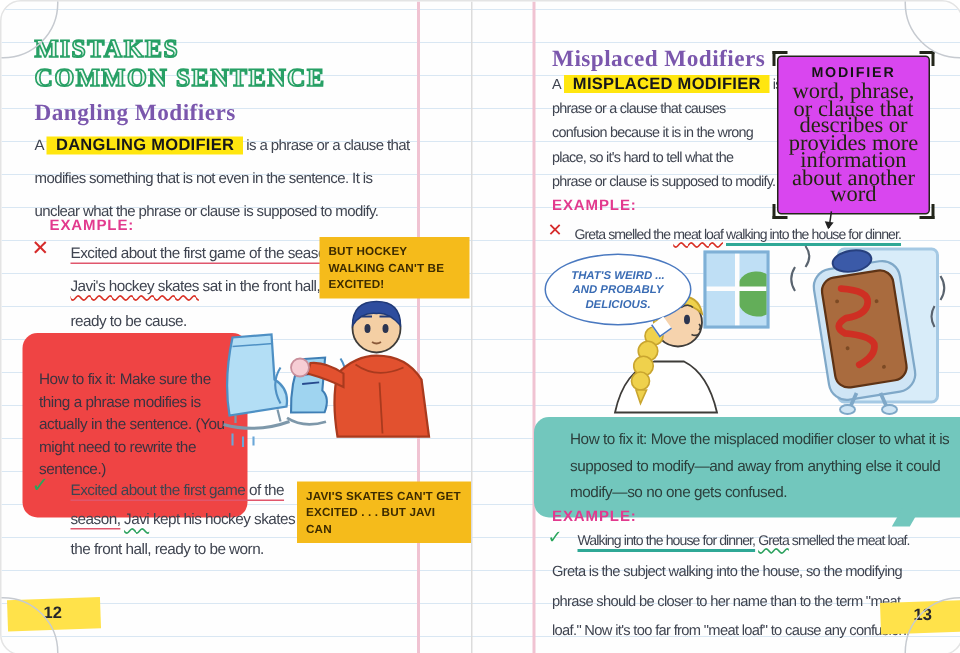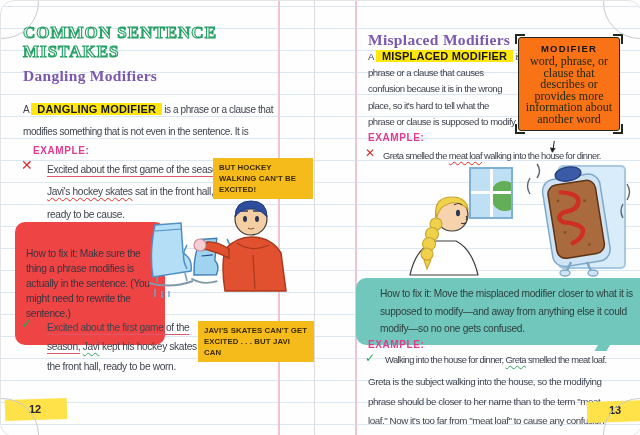--- a/index.html
+++ b/index.html
@@ -27,35 +27,35 @@
   
   .body-text{position:absolute;font-size:10.2px;letter-spacing:-.35px;line-height:21.8px;z-index:2;color:#3f4450;}
   .term{background:#ffe60f;color:#17171a;font-weight:800;font-size:11px;letter-spacing:.2px;padding:0 6px;margin:0 2px;}
   .nowrap{white-space:nowrap;}
   
   .xmark{position:absolute;font-size:14px;font-weight:900;color:#d62b2b;z-index:3;}
   .checkmark{position:absolute;font-size:14px;font-weight:900;color:#29a65b;z-index:3;}
   
   .u-red{text-decoration:underline;text-decoration-color:#e0566c;text-decoration-thickness:1.4px;text-underline-offset:3px;}
   .u-wavy-red{text-decoration:underline wavy #d93025;text-decoration-thickness:1px;text-underline-offset:2px;}
-  .u-teal{text-decoration-color:#2fa896;text-decoration-thickness:1.6px;text-underline-offset:3px;}
+  .u-teal{text-decoration:underline;text-decoration-color:#2fa896;text-decoration-thickness:1.6px;text-underline-offset:3px;}
   .u-wavy-green{text-decoration:underline wavy #2ca25f;text-decoration-thickness:1px;text-underline-offset:2px;}
   
   .callout{position:absolute;background:#f5bb1b;color:#3d2b00;font-size:7.8px;font-weight:800;
     line-height:11px;padding:4px 6px;z-index:3;letter-spacing:.1px;}
   .fix-box{position:absolute;border-radius:10px;z-index:2;font-size:10.2px;letter-spacing:-.3px;color:#3b3340;}
   #fix-left{left:14px;top:221px;width:128px;padding:24px 11px;background:#ef4444;line-height:15px;}
   #fix-right{left:355px;top:277px;width:256px;padding:7px 24px;background:#72c7bd;line-height:17.5px;color:#2c3f3c;}
   #fix-right::after{content:"";position:absolute;right:50px;bottom:-6px;width:12px;height:12px;background:#72c7bd;transform:skewX(-30deg);}
   
-  .def-box{position:absolute;left:517px;top:36px;width:88px;padding:5px 6px;background:#f97316;
+  .def-box{position:absolute;left:517px;top:36px;width:88px;padding:5px 6px;background:#d946ef;
     border:1.6px solid #23261a;border-radius:3px;z-index:3;text-align:center;}
   .def-box .tick{position:absolute;width:8px;height:8px;border:2px solid #23261a;background:transparent;}
   .def-title{font-size:9.5px;font-weight:800;color:#141414;letter-spacing:1.2px;}
-  .def-body{font-family:"Liberation Serif","DejaVu Serif",serif;font-size:12px;line-height:11.5px;color:#20270f;margin-top:2px;}
+  .def-body{font-family:"Liberation Serif","DejaVu Serif",serif;font-size:15px;line-height:11.5px;color:#20270f;margin-top:2px;}
   
   .bubble{position:absolute;left:362px;top:168px;width:96px;height:46px;background:#fff;
     border:1.6px solid #4a79c0;border-radius:50%;z-index:3;display:flex;align-items:center;justify-content:center;text-align:center;}
   .bubble-text{font-size:7.6px;font-weight:800;font-style:italic;color:#3a6cb4;line-height:9.5px;width:78px;}
   .bubble::after{content:"";position:absolute;right:14px;bottom:-7px;width:9px;height:9px;background:#fff;
     border-right:1.6px solid #4a79c0;border-bottom:1.6px solid #4a79c0;transform:rotate(55deg);}
   
   .window{position:absolute;left:468px;top:166px;width:40px;height:48px;background:#bfdff5;
     border:2.5px solid #7fb0d6;z-index:2;overflow:hidden;}
   .window .vbar{position:absolute;left:50%;top:0;bottom:0;width:3px;margin-left:-1.5px;background:#fdfdfd;}
@@ -71,29 +71,30 @@
 </head>
 <body>
 
 <div id="spread">
   <div class="ruled"></div>
   <div class="margin-line" style="left:277px;"></div>
   <div class="margin-line" style="left:354px;"></div>
   <div class="gutter"></div>
 
   <div class="title">
+    <div>MISTAKES</div>
     <div>COMMON SENTENCE</div>
-    <div>MISTAKES</div>
   </div>
 
   <div class="sec-head" style="left:22px;top:66px;">Dangling Modifiers</div>
 
-  <div class="body-text" style="left:22px;top:98px;width:268px;font-size:10px;letter-spacing:-.4px;">
+  <div class="body-text" style="left:22px;top:86px;width:268px;font-size:10px;letter-spacing:-.4px;">
     <span class="nowrap"><span>A</span><span class="term">DANGLING MODIFIER</span><span>is a phrase or a clause that</span></span><br>
     <span class="nowrap">modifies something that is not even in the sentence. It is</span><br>
+    <span class="nowrap">unclear what the phrase or clause is supposed to modify.</span>
   </div>
 
   <div class="example" style="left:32px;top:144px;">EXAMPLE:</div>
 
   <div class="xmark" style="left:20px;top:156px;">✕</div>
   <div class="body-text" style="left:46px;top:158px;width:180px;line-height:22.3px;">
     <span class="nowrap u-red">Excited about the first game of the season,</span><br>
     <span class="nowrap"><span class="u-wavy-red">Javi's hockey skates</span><span> sat in the front hall,</span></span><br>
     <span class="nowrap">ready to be cause.</span>
   </div>
@@ -164,20 +165,23 @@
 
   <div class="callout-arrow"></div>
 
   <div class="example" style="left:367px;top:131px;">EXAMPLE:</div>
 
   <div class="xmark" style="left:364px;top:145px;font-size:12px;">✕</div>
   <div class="body-text nowrap" style="left:382px;top:148px;font-size:9.4px;letter-spacing:-.6px;line-height:14px;">
     <span>Greta smelled the </span><span class="u-wavy-red">meat loaf</span><span> </span><span class="u-teal">walking into the house for dinner.</span>
   </div>
 
+  <div class="bubble">
+    <div class="bubble-text">THAT'S WEIRD ... AND PROBABLY DELICIOUS.</div>
+  </div>
 
   <div class="window">
     <div class="bush"></div>
     <div class="vbar"></div>
     <div class="hbar"></div>
   </div>
 
   <svg style="left:405px;top:190px;" width="75" height="85" viewBox="0 0 75 85">
     <path d="M4,84 Q10,56 30,50 L50,50 Q66,58 72,84 Z" fill="#ffffff" stroke="#3e3c39" stroke-width="1.2"></path>
     <circle cx="46" cy="24" r="16" fill="#f6d3ad" stroke="#3e3c39" stroke-width="1.2"></circle>

